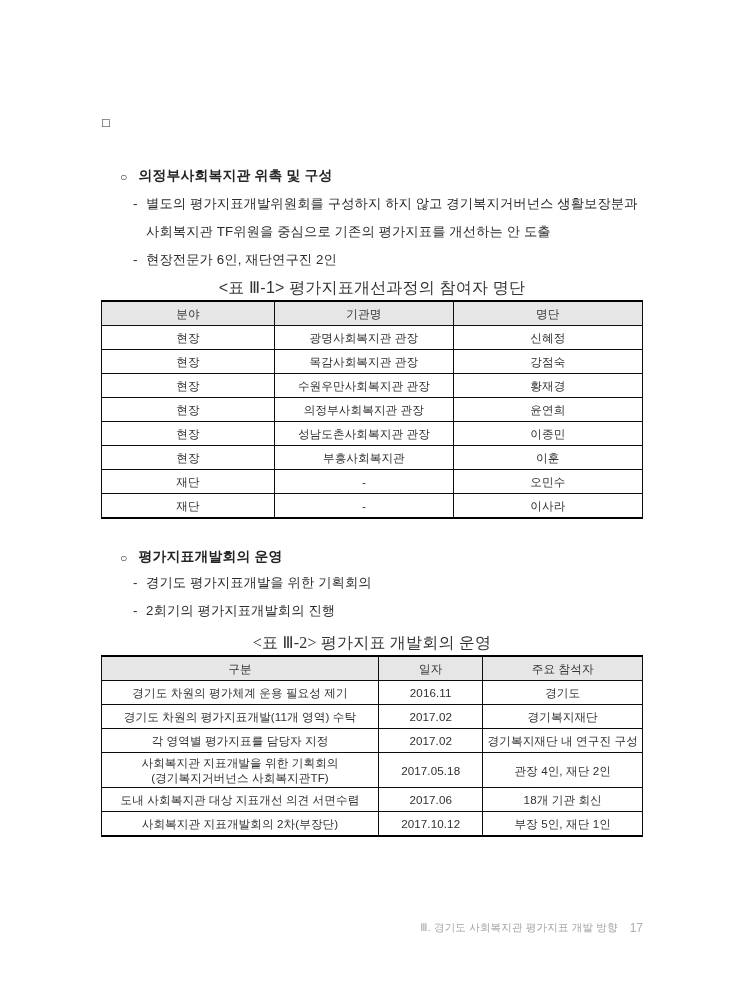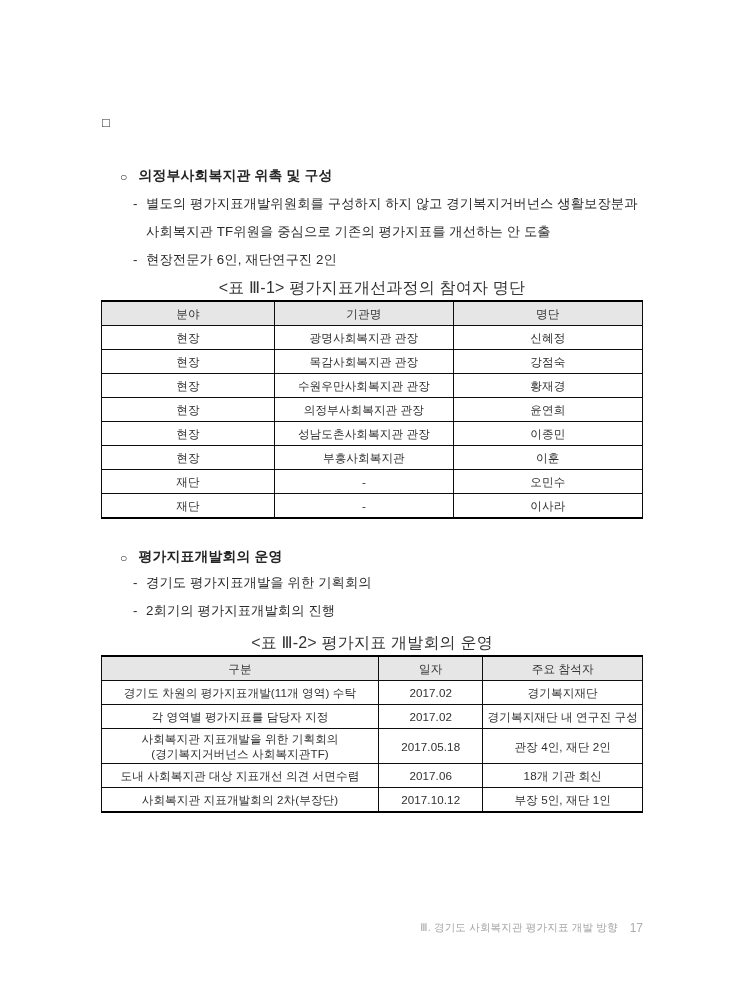--- a/index.html
+++ b/index.html
@@ -36,21 +36,21 @@
   .bullet .dash{width:13px;flex:0 0 13px;}
   .bullet .btxt{flex:1;}
 
   
   .tbl-caption{
     text-align:center;
     font-size:16px;line-height:16px;color:#333333;
     letter-spacing:.2px;
   }
   .cap1{margin-top:6px;}
-  .cap2{margin-top:10px;}
+  .cap2{margin-top:10px;font-family:Liberation Serif, serif;}
 
   
   table{
     width:542px;
     border-collapse:collapse;
     table-layout:fixed;
     margin-top:4px;
     border-top:2px solid #000;
     border-bottom:2px solid #000;
   }
@@ -200,20 +200,25 @@
         </colgroup>
     <thead>
           <tr>
             <th>구분</th>
             <th>일자</th>
             <th>주요 참석자</th>
           </tr>
         </thead>
         <tbody>
           <tr>
+            <td>경기도 차원의 평가체계 운용 필요성 제기</td>
+            <td>2016.11</td>
+            <td>경기도</td>
+          </tr>
+          <tr>
             <td>경기도 차원의 평가지표개발(11개 영역) 수탁</td>
             <td>2017.02</td>
             <td>경기복지재단</td>
           </tr>
           <tr>
             <td>각 영역별 평가지표를 담당자 지정</td>
             <td>2017.02</td>
             <td>경기복지재단 내 연구진 구성</td>
           </tr>
           <tr>

